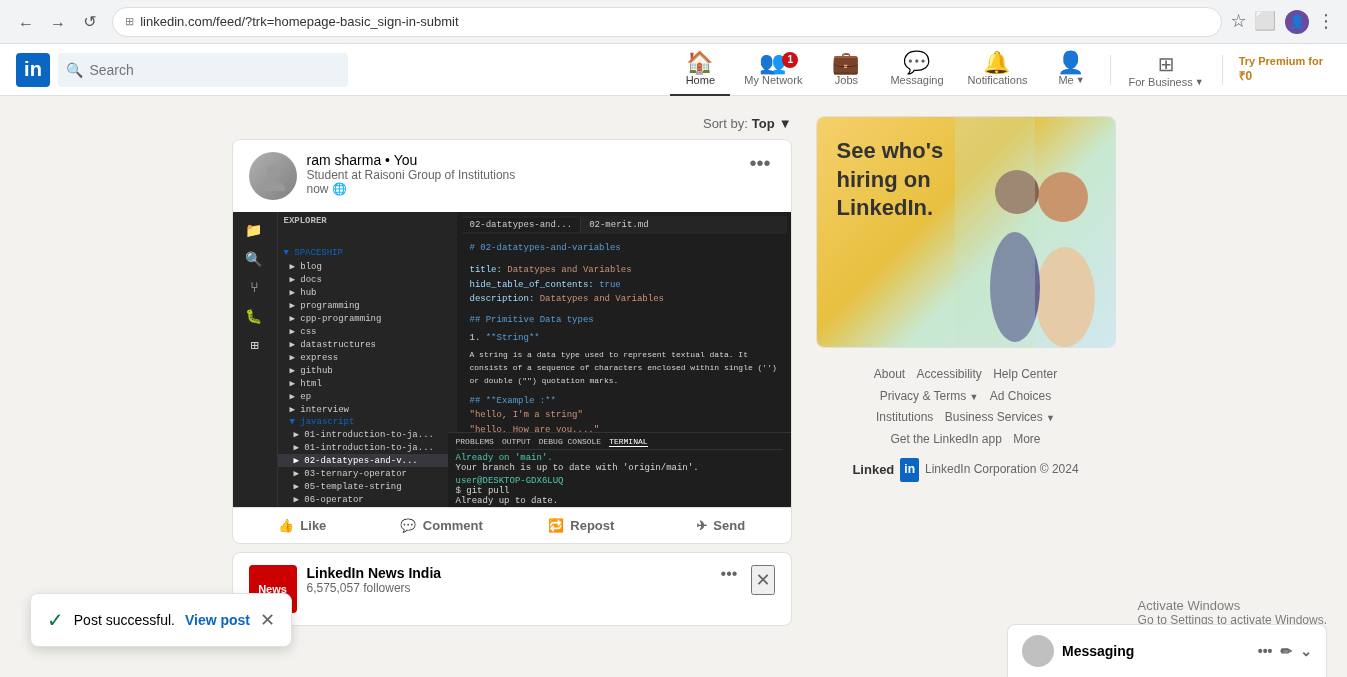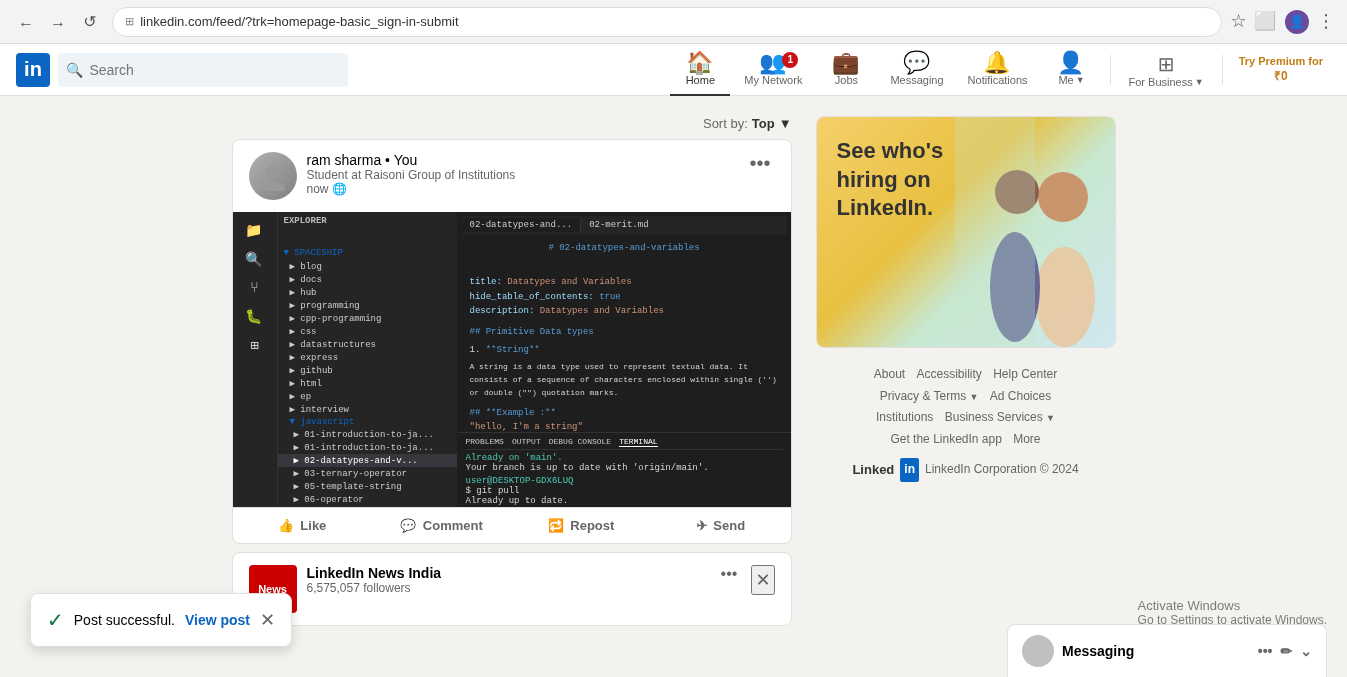--- a/index.html
+++ b/index.html
@@ -70,21 +70,21 @@
     .li-nav-item.active { color: #333; border-bottom: 2px solid #333; }
     .nav-icon { font-size: 22px; line-height: 1; }
     .nav-badge {
       position: absolute; top: 8px; right: 14px;
       background: #cc1016; color: white; border-radius: 50%;
       width: 16px; height: 16px; font-size: 10px;
       display: flex; align-items: center; justify-content: center;
       font-weight: bold;
     }
     .li-divider { width: 1px; height: 30px; background: #e0e0e0; margin: 0 4px; }
-    .premium-link { color: #c37d16; font-size: 12px; text-align: center; cursor: pointer; padding: 0 8px; }
+    .premium-link { color: #c37d16; font-size: 12px; text-align: left; cursor: pointer; padding: 0 8px; }
     .premium-link div { font-weight: 600; }
     .try-premium { font-size: 11px; }
 
     
     .main-layout {
       display: flex;
       justify-content: center;
       padding: 20px 0;
       gap: 24px;
       max-width: 1200px;
@@ -429,35 +429,35 @@
             <div style="padding:1px 16px;font-size:9px;color:#ccc;">▶ 05-template-string</div>
             <div style="padding:1px 16px;font-size:9px;color:#ccc;">▶ 06-operator</div>
           </div>
 
           <div class="vscode-main">
             <div style="background:#252526;display:flex;padding:2px 0;border-bottom:1px solid #1e1e1e;font-size:9px;color:#ccc;">
               <span style="padding:2px 8px;background:#1e1e1e;border-right:1px solid #333;">02-datatypes-and...</span>
               <span style="padding:2px 8px;">02-merit.md</span>
             </div>
             <div style="padding:6px 8px;font-size:9px;line-height:1.6;color:#d4d4d4;">
-              <div style="color:#569cd6;margin-bottom:20px;text-align:center;"># 02-datatypes-and-variables</div>
+              <div style="color:#569cd6;margin-bottom:8px;"># 02-datatypes-and-variables</div>
               <div><span style="color:#9cdcfe;">title:</span> <span style="color:#ce9178;">Datatypes and Variables</span></div>
               <div><span style="color:#9cdcfe;">hide_table_of_contents:</span> <span style="color:#569cd6;">true</span></div>
               <div><span style="color:#9cdcfe;">description:</span> <span style="color:#ce9178;">Datatypes and Variables</span></div>
               <div style="margin-top:6px;color:#569cd6;">## Primitive Data types</div>
               <div style="margin-top:4px;">1. <span style="color:#569cd6;">**String**</span></div>
               <div style="margin-top:4px;color:#d4d4d4;font-size:8px;">A string is a data type used to represent textual data. It consists of a sequence of characters enclosed within single ('') or double ("") quotation marks.</div>
               <div style="margin-top:6px;color:#569cd6;">## **Example :**</div>
               <div><span style="color:#ce9178;">"hello, I'm a string"</span> <span style="color:#808080;"></span></div>
               <div><span style="color:#ce9178;">"hello, How are you...."</span></div>
               <div style="margin-top:6px;">2. <span style="color:#569cd6;">**Int**</span></div>
               <div style="font-size:8px;color:#d4d4d4;">Integers are whole numbers without decimal points.</div>
             </div>
 
-            <div style="position:absolute;bottom:0;left:225px;right:0;background:#1e1e1e;border-top:1px solid #333;padding:4px 8px;font-size:9px;color:#d4d4d4;height:75px;overflow:hidden;">
+            <div style="position:absolute;bottom:0;left:215px;right:0;background:#1e1e1e;border-top:1px solid #333;padding:4px 8px;font-size:9px;color:#d4d4d4;height:75px;overflow:hidden;">
               <div style="display:flex;gap:8px;border-bottom:1px solid #333;padding-bottom:2px;margin-bottom:3px;font-size:8px;">
                 <span style="color:#ccc;">PROBLEMS</span>
                 <span style="color:#ccc;">OUTPUT</span>
                 <span style="color:#ccc;">DEBUG CONSOLE</span>
                 <span style="color:#fff;border-bottom:1px solid #fff;">TERMINAL</span>
               </div>
               <div style="color:#4ec9b0;">Already on 'main'.</div>
               <div style="color:#d4d4d4;">Your branch is up to date with 'origin/main'.</div>
               <div style="margin-top:3px;color:#4ec9b0;">user@DESKTOP-GDX6LUQ</div>
               <div style="color:#d4d4d4;">$ git pull</div>

